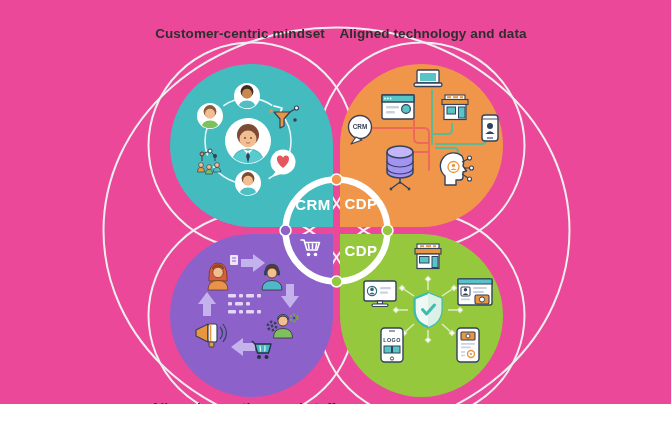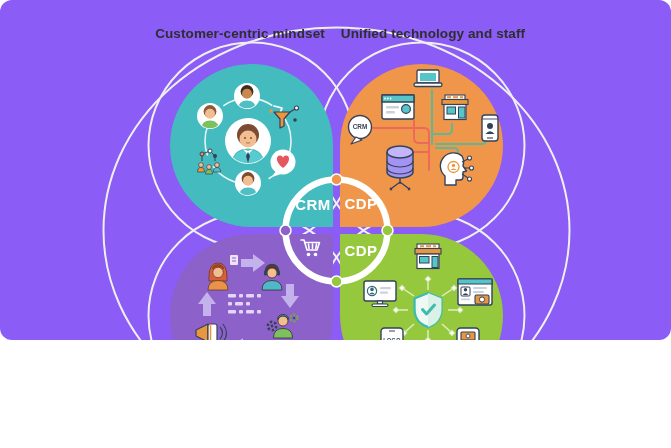--- a/index.html
+++ b/index.html
@@ -1,19 +1,18 @@
 <!DOCTYPE html>
 <html><head>
 <meta charset="utf-8">
 <style>
   html,body{margin:0;padding:0;background:#ffffff;}
   .stage{
-    position:relative;width:671px;height:340px;background:#8b5cf6;overflow:hidden;
+    position:relative;width:671px;height:404px;background:#ec4899;overflow:hidden;
     font-family:"Liberation Sans", sans-serif;
-    border-radius:12px;
   }
   .bg-decor{position:absolute;left:0;top:0;pointer-events:none;}
   .quad-title{
     position:absolute;transform:translateX(-50%);
     font-size:13.5px;font-weight:bold;color:#2e2e2e;white-space:nowrap;letter-spacing:.1px;
   }
   .blob{position:absolute;width:163px;height:163px;}
   .blob svg{position:absolute;left:0;top:0;}
   .blob-teal  {left:170px;top:64px; background:#44bbbe;border-radius:50% 50% 0 50%;}
   .blob-orange{left:340px;top:64px; background:#f0964a;border-radius:50% 50% 50% 0;}
@@ -35,21 +34,21 @@
     <g fill="none" stroke="#efefef" stroke-width="2">
       <ellipse cx="336.5" cy="230.5" rx="233" ry="203"></ellipse>
       <circle cx="251.5" cy="145.5" r="103"></circle>
       <circle cx="421.5" cy="145.5" r="103"></circle>
       <circle cx="251.5" cy="315.5" r="103"></circle>
       <circle cx="421.5" cy="315.5" r="103"></circle>
     </g>
   </svg>
 
   <div class="quad-title" style="left:240px;top:26px;">Customer-centric mindset</div>
-  <div class="quad-title" style="left:433px;top:26px;">Unified technology and staff</div>
+  <div class="quad-title" style="left:433px;top:26px;">Aligned technology and data</div>
   <div class="quad-title" style="left:242px;top:400px;font-style:italic;">Aligned operations and staff</div>
 
   <div class="blob blob-teal">
     <svg width="163" height="163" viewBox="0 0 163 163">
 
       <g>
         <circle cx="78" cy="77" r="43" fill="none" stroke="rgba(255,255,255,.85)" stroke-width="1.6" stroke-dasharray="46 12 50 12 44 12 52 12"></circle>
         <path d="M104 42 l8 2 -3 8" fill="none" stroke="#ffffff" stroke-width="1.8" stroke-linecap="round" stroke-linejoin="round"></path>
       </g>
 

